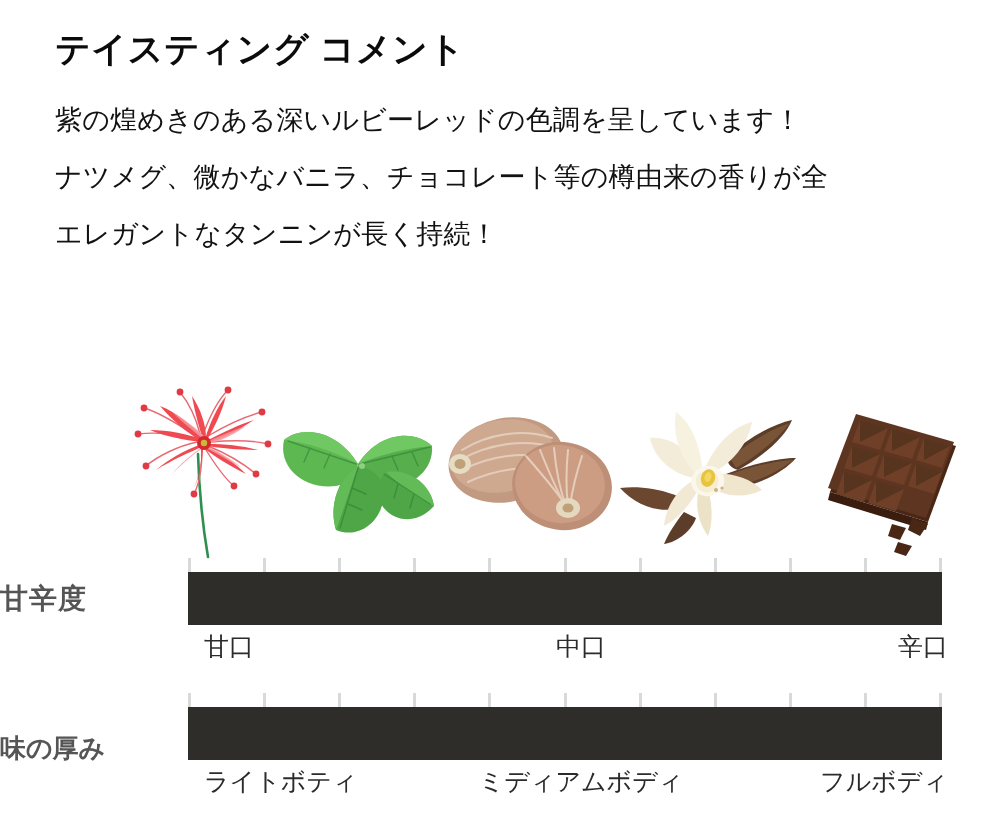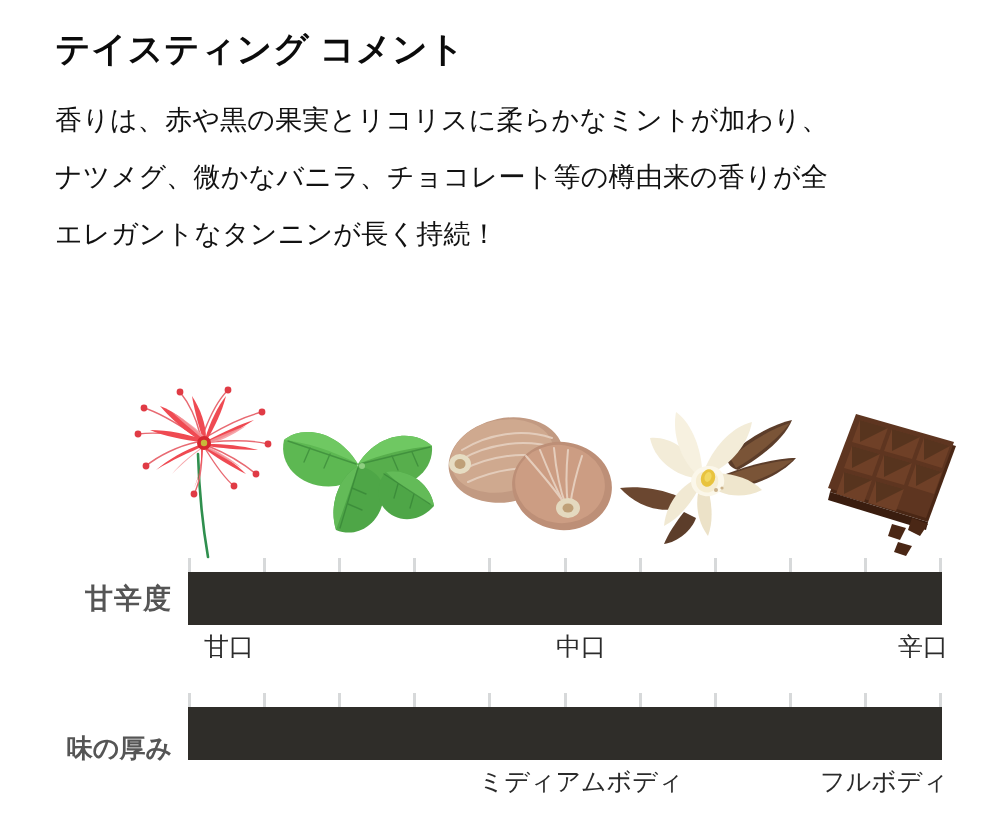--- a/index.html
+++ b/index.html
@@ -68,21 +68,20 @@
 
   
   .scale-block { position: absolute; left: 0; width: 1000px; }
   .scale-1 { top: 558px; }
   .scale-2 { top: 693px; }
 
   .scale-label {
     position: absolute;
     left: 0;
     width: 172px;
-    text-align: right;
     font-size: 28px;
     font-weight: bold;
     color: #555555;
     white-space: pre;
   }
   .scale-label.lbl1 { top: 22px; letter-spacing: 1px; }
   .scale-label.lbl2 { top: 38px; letter-spacing: 0px; font-size: 26px; }
 
   .scale-track-wrap {
     position: absolute;
@@ -136,21 +135,21 @@
   .scale-2 .legend-item { font-size: 25px; }
 </style>
 </head>
 <body>
 
 <div class="page">
 
   <div class="heading">テイスティング コメント</div>
 
   <div class="body-copy">
-    <div class="body-line">香りは、赤や黒の果実とリコリスに柔らかなミントが加わり、</div>
+    <div class="body-line">紫の煌めきのある深いルビーレッドの色調を呈しています！</div>
     <div class="body-line">ナツメグ、微かなバニラ、チョコレート等の樽由来の香りが全</div>
     <div class="body-line">エレガントなタンニンが長く持続！</div>
   </div>
 
   <div class="icon-strip">
 
     <div class="icon-cell" style="left:0px;">
       <svg width="170" height="180" viewBox="0 0 170 180" aria-hidden="true">
         <g stroke="#2f8f4e" stroke-width="2.6" fill="none" stroke-linecap="round">
           <path d="M78 72 C79 105, 82 140, 88 175"></path>
@@ -357,18 +356,19 @@
         <div class="tick" style="left:376px;"></div>
         <div class="tick" style="left:451px;"></div>
         <div class="tick" style="left:526px;"></div>
         <div class="tick" style="left:601px;"></div>
         <div class="tick" style="left:676px;"></div>
         <div class="tick" style="left:751px;"></div>
       </div>
       <div class="bar"></div>
     </div>
     <div class="scale-legend">
+      <div class="legend-item legend-left">ライトボティ</div>
       <div class="legend-item legend-center">ミディアムボディ</div>
       <div class="legend-item legend-right">フルボディ</div>
     </div>
   </div>
 
 </div>
 
 </body></html>

